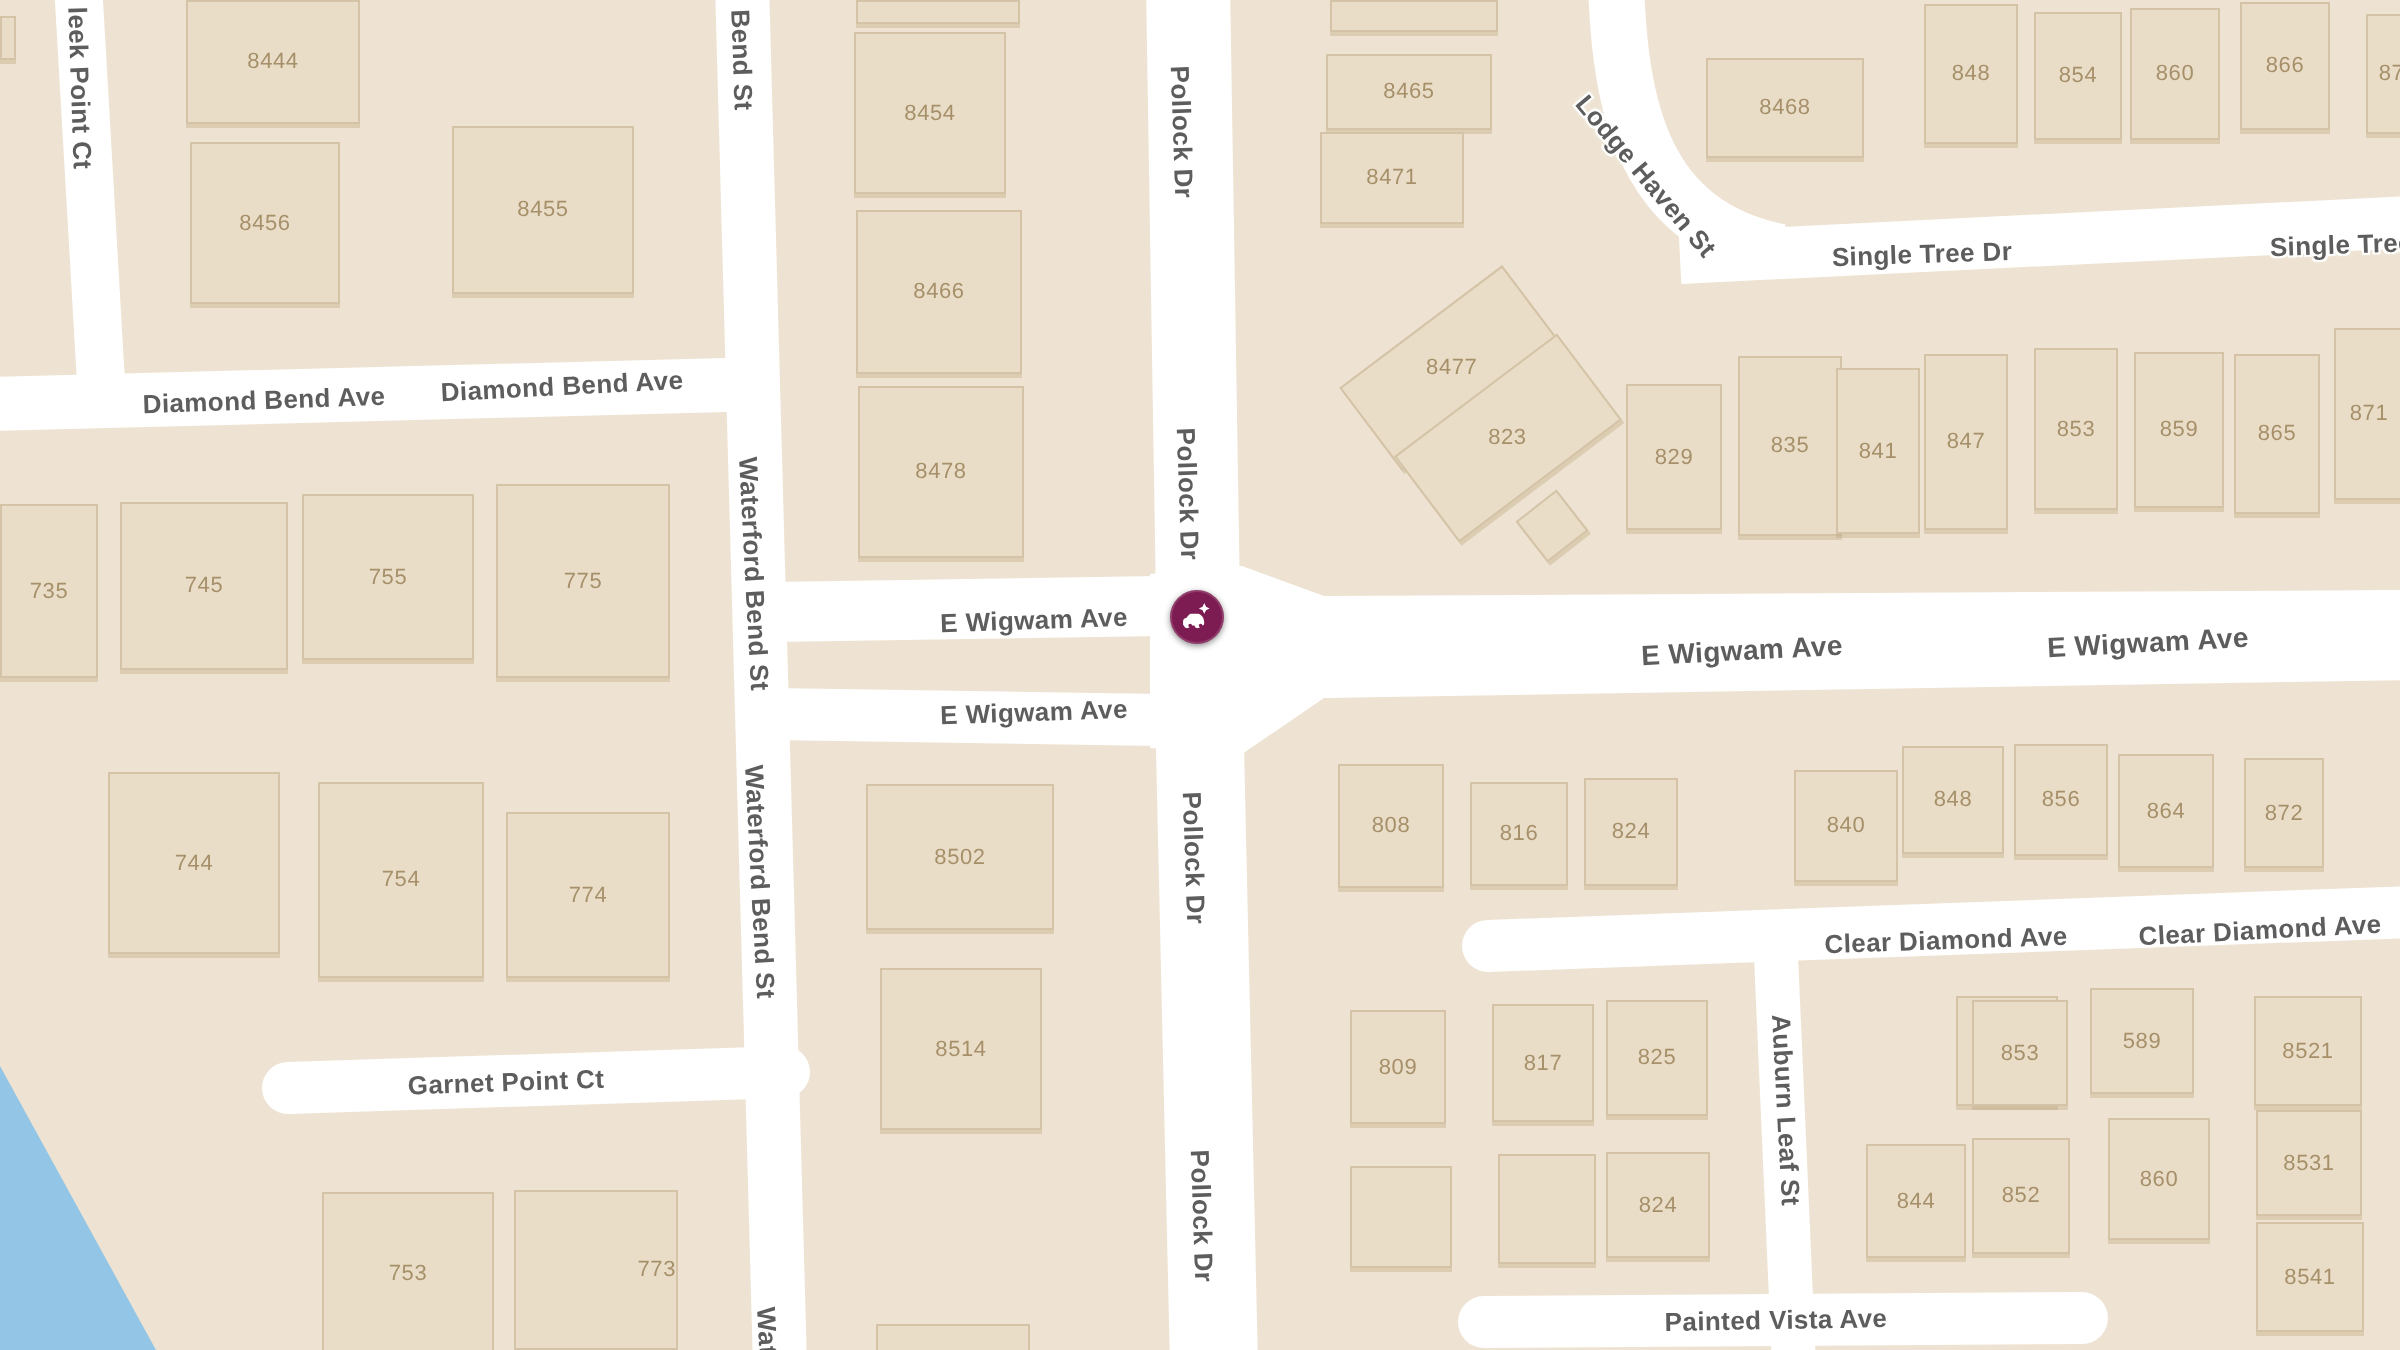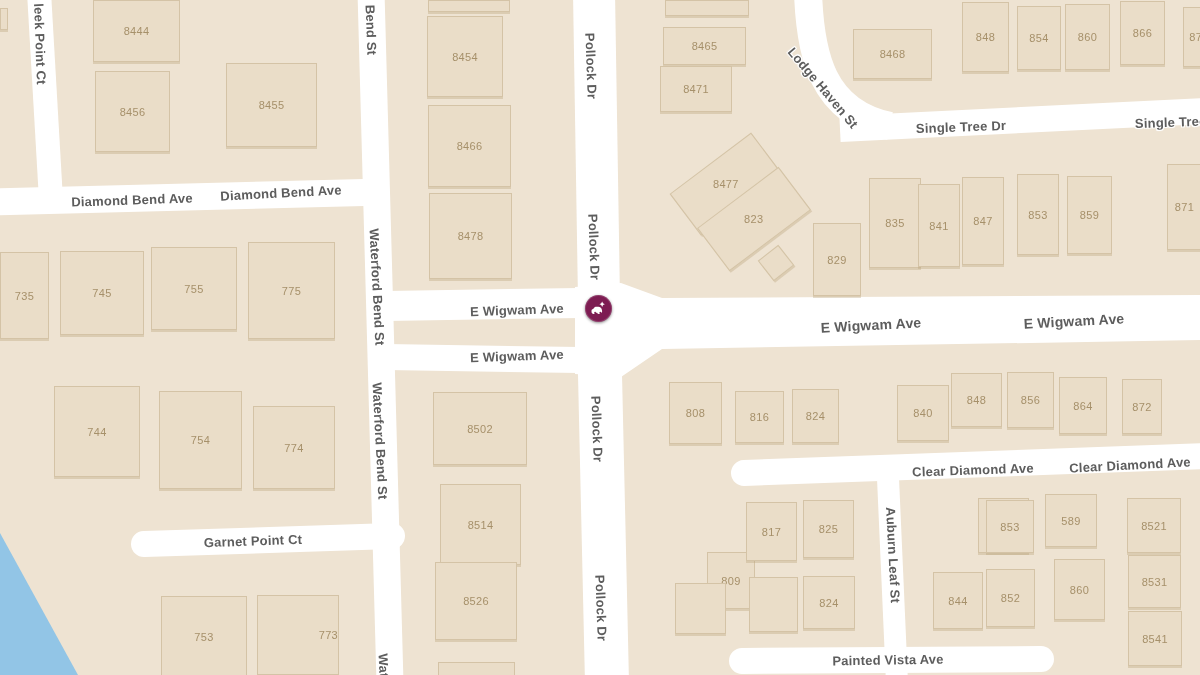--- a/index.html
+++ b/index.html
@@ -104,38 +104,41 @@
       <div class="bld" style="left: 1183px; top: 7px; width: 30px; height: 58px;">
         <span>872</span>
       </div>
       <div class="bld" style="left: 675px; top: 158px; width: 100px; height: 50px; transform: rotate(-37deg);">
         <span style="transform: rotate(37deg);">8477</span>
       </div>
       <div class="bld" style="left: 703px; top: 192px; width: 100px; height: 52px; transform: rotate(-37deg);">
         <span style="transform: rotate(37deg);">823</span>
       </div>
       <div class="bld" style="left: 763px; top: 250px; width: 24px; height: 24px; transform: rotate(-38deg);"></div>
-      <div class="bld" style="left: 813px; top: 192px; width: 46px; height: 71px; margin-top: 31px;">
+      <div class="bld" style="left: 813px; top: 192px; width: 46px; height: 71px;">
         <span>829</span>
       </div>
       <div class="bld" style="left: 869px; top: 178px; width: 50px; height: 88px;">
         <span>835</span>
       </div>
       <div class="bld" style="left: 918px; top: 184px; width: 40px; height: 81px;">
         <span>841</span>
       </div>
       <div class="bld" style="left: 962px; top: 177px; width: 40px; height: 86px;">
         <span>847</span>
       </div>
       <div class="bld" style="left: 1017px; top: 174px; width: 40px; height: 79px;">
         <span>853</span>
       </div>
       <div class="bld" style="left: 1067px; top: 176px; width: 43px; height: 76px;">
         <span>859</span>
       </div>
+      <div class="bld" style="left: 1117px; top: 177px; width: 41px; height: 78px;">
+        <span>865</span>
+      </div>
       <div class="bld" style="left: 1167px; top: 164px; width: 33px; height: 84px;">
         <span>871</span>
       </div>
       <div class="bld" style="left: 0px; top: 252px; width: 47px; height: 85px;">
         <span>735</span>
       </div>
       <div class="bld" style="left: 60px; top: 251px; width: 82px; height: 82px;">
         <span>745</span>
       </div>
       <div class="bld" style="left: 151px; top: 247px; width: 84px; height: 81px;">
@@ -157,23 +160,20 @@
         <span>753</span>
       </div>
       <div class="bld" style="left: 257px; top: 595px; width: 80px; height: 78px; justify-content: flex-end;">
         <span>773</span>
       </div>
       <div class="bld" style="left: 433px; top: 392px; width: 92px; height: 71px;">
         <span>8502</span>
       </div>
       <div class="bld" style="left: 440px; top: 484px; width: 79px; height: 79px;">
         <span>8514</span>
-      </div>
-      <div class="bld" style="left: 435px; top: 562px; width: 80px; height: 76px;">
-        <span>8526</span>
       </div>
       <div class="bld" style="left: 438px; top: 662px; width: 75px; height: 13px;"></div>
       <div class="bld" style="left: 669px; top: 382px; width: 51px; height: 60px;">
         <span>808</span>
       </div>
       <div class="bld" style="left: 735px; top: 391px; width: 47px; height: 50px; text-align: right;">
         <span>816</span>
       </div>
       <div class="bld" style="left: 792px; top: 389px; width: 45px; height: 52px;">
         <span>824</span>
@@ -186,21 +186,21 @@
       </div>
       <div class="bld" style="left: 1007px; top: 372px; width: 45px; height: 54px;">
         <span>856</span>
       </div>
       <div class="bld" style="left: 1059px; top: 377px; width: 46px; height: 55px;">
         <span>864</span>
       </div>
       <div class="bld" style="left: 1122px; top: 379px; width: 38px; height: 53px;">
         <span>872</span>
       </div>
-      <div class="bld" style="left: 707px; top: 505px; width: 46px; height: 55px; margin-top: 47px;">
+      <div class="bld" style="left: 675px; top: 505px; width: 46px; height: 55px;">
         <span>809</span>
       </div>
       <div class="bld" style="left: 746px; top: 502px; width: 49px; height: 57px;">
         <span>817</span>
       </div>
       <div class="bld" style="left: 803px; top: 500px; width: 49px; height: 56px;">
         <span>825</span>
       </div>
       <div class="bld" style="left: 675px; top: 583px; width: 49px; height: 49px;"></div>
       <div class="bld" style="left: 749px; top: 577px; width: 47px; height: 53px;"></div>

